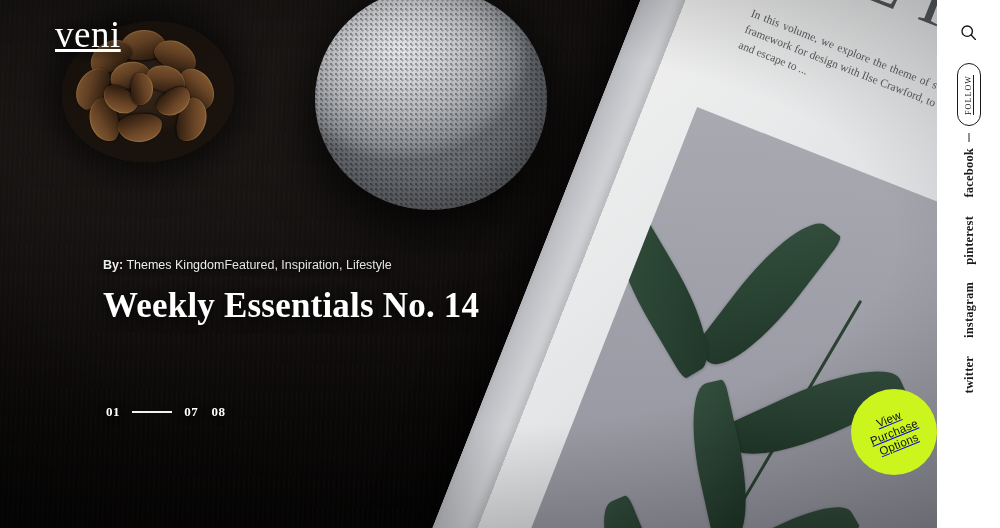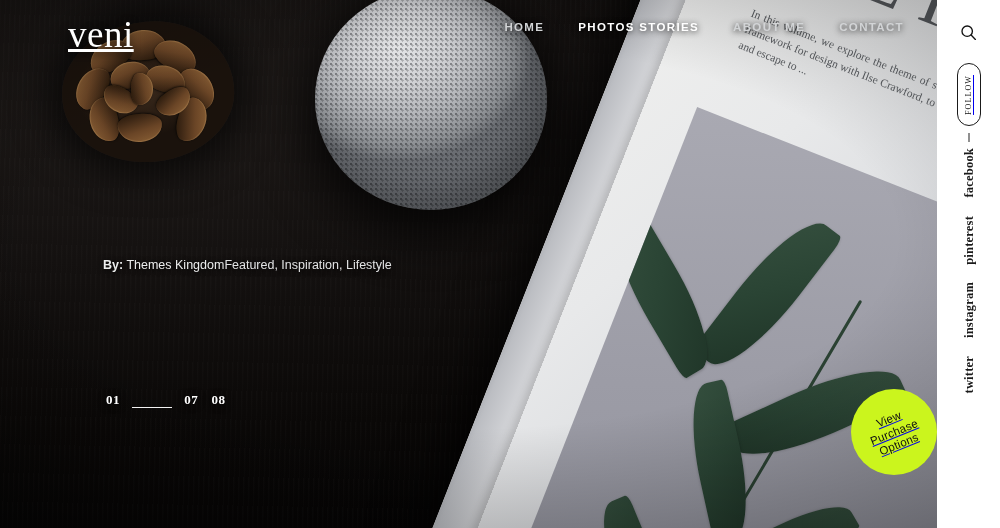--- a/index.html
+++ b/index.html
@@ -93,21 +93,21 @@
   .leaf {
     position:absolute;
     background:linear-gradient(130deg,#36503f 0%,#2a4434 48%,#1e3326 100%);
     border-radius:60% 8% 60% 8%;
     box-shadow:0 1px 3px rgba(0,0,0,.25);
   }
   .stem { position:absolute; background:#2b4233; border-radius:2px; }
 
   
   .site-header {
-    position:absolute; left:13px; top:0; width:937px; height:58px; z-index:20;
+    position:absolute; left:0; top:0; width:937px; height:58px; z-index:20;
   }
   .logo {
     position:absolute; left:55px; top:16px;
     font-family:"Liberation Serif", serif;
     font-size:37px; line-height:1; color:#fff; font-weight:400;
     letter-spacing:.5px; text-shadow:0 2px 10px rgba(0,0,0,.7);
     cursor:pointer;
   }
   .main-nav {
     position:absolute; right:46px; top:21px;
@@ -128,22 +128,22 @@
   .meta-cats { font-size:12.5px; color:#e2e3e4; text-shadow:0 1px 6px rgba(0,0,0,.9); cursor:pointer; }
   .post-title {
     font-family:"Liberation Serif", serif;
     font-size:35px; font-weight:700; color:#fff; line-height:1.12;
     letter-spacing:.2px; text-shadow:0 2px 14px rgba(0,0,0,.85);
     cursor:pointer; white-space:nowrap;
   }
 
   
   .slider-nav {
-    position:absolute; left:106px; top:392px; z-index:15;
-    display:flex; align-items:flex-end;
+    position:absolute; left:106px; top:404px; z-index:15;
+    display:flex; align-items:center;
   }
   .slide-num {
     font-family:"Liberation Serif", serif;
     font-size:13px; font-weight:700; color:#ffffff; letter-spacing:.6px;
     text-shadow:0 1px 8px rgba(0,0,0,.95); cursor:pointer;
   }
   .slide-num.dim { color:#ffffff; }
   .slide-rule { width:40px; height:1.5px; background:#fff; margin:0 12px; opacity:.95; }
   .slide-gap { width:13px; }
 
@@ -242,36 +242,31 @@
           <div class="leaf" style="left:214px; top:300px; width:46px; height:168px; transform:rotate(38deg);"></div>
           <div class="leaf" style="left:92px;  top:380px; width:44px; height:150px; transform:rotate(-44deg);"></div>
         </div>
       </div>
 
       <div class="bg-vignette"></div>
     </div>
 
     <header class="site-header">
       <a class="logo" href="#">veni</a>
-      <nav class="main-nav">
-        <a class="nav-link" href="#">HOME</a>
-        <a class="nav-link active" href="#">PHOTOS STORIES</a>
-        <a class="nav-link" href="#">ABOUT ME</a>
-        <a class="nav-link" href="#">CONTACT</a>
-      </nav>
     </header>
 
     <div class="hero-content">
       <div class="post-meta">
         <div class="meta-author">
           <b>By:</b>
           <span>Themes Kingdom</span>
         </div>
         <div class="meta-cats">Featured, Inspiration, Lifestyle</div>
       </div>
+      <h1 class="post-title">Weekly Essentials No. 14</h1>
     </div>
 
     <div class="slider-nav">
       <span class="slide-num">01</span>
       <span class="slide-rule"></span>
       <span class="slide-num dim">07</span>
       <span class="slide-gap"></span>
       <span class="slide-num dim">08</span>
     </div>
 

